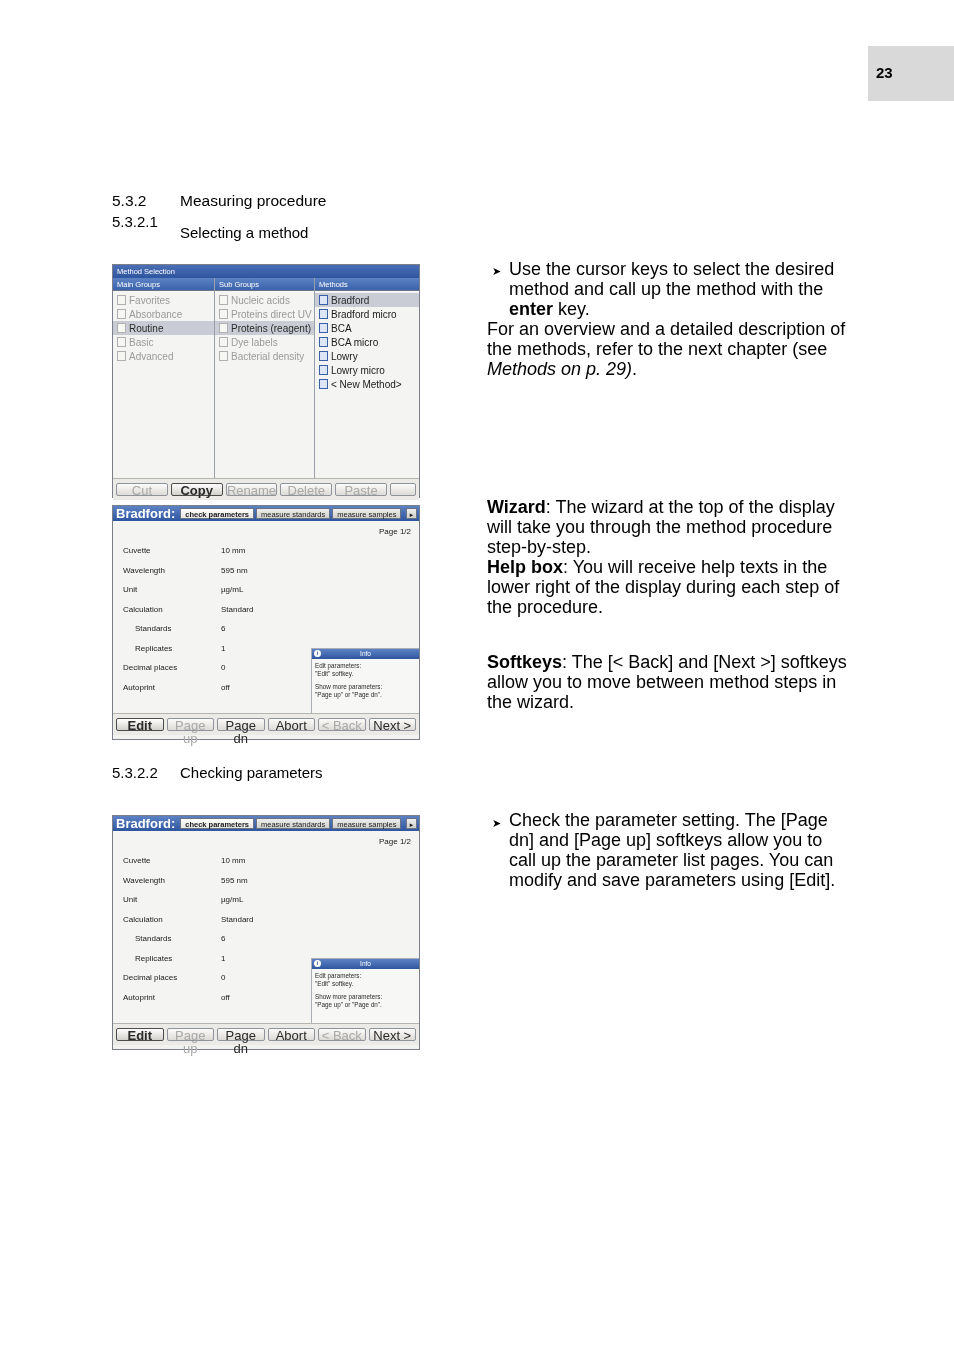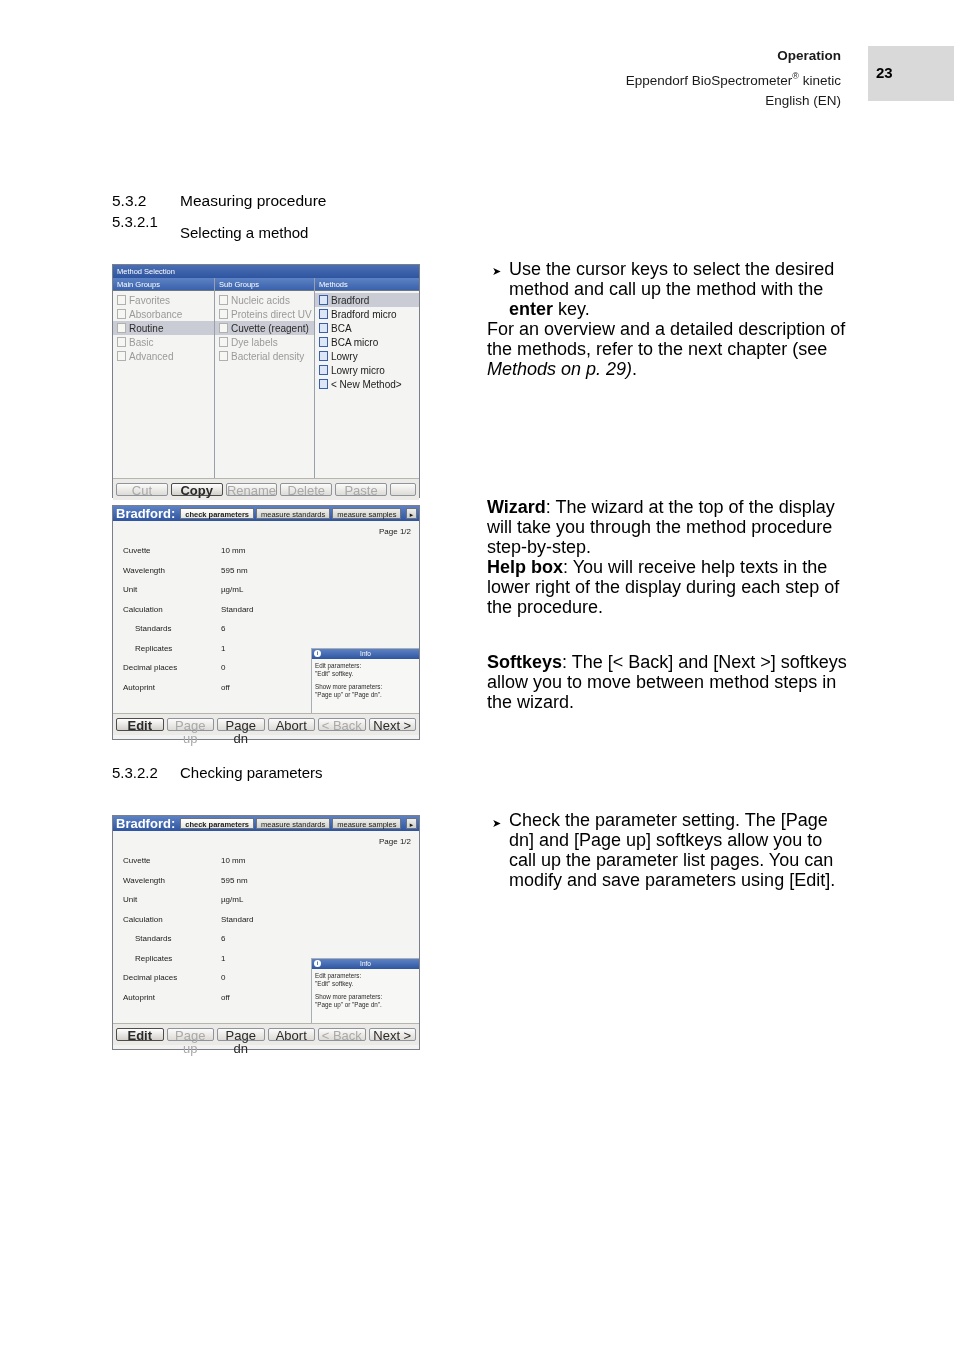--- a/index.html
+++ b/index.html
@@ -296,25 +296,20 @@
     gap: 3px;
     padding: 4px 3px;
     background: #eceae6;
     border-top: 1px solid #b5b5b0;
   }
 </style>
 </head>
 <body>
 
 <div class="page-header">
-  <div class="header-text">
-    <div class="line1">Operation</div>
-    <div><span>Eppendorf BioSpectrometer</span><sup>®</sup><span> kinetic</span></div>
-    <div>English (EN)</div>
-  </div>
   <div class="page-number-box"></div>
   <div class="page-number">23</div>
 </div>
 
 <div class="sec-num lvl2" style="left:112px; top:192px;">5.3.2</div>
 <div class="sec-title lvl2" style="left:180px; top:192px;">Measuring procedure</div>
 
 <div class="sec-num" style="left:112px; top:213px;">5.3.2.1</div>
 <div class="sec-title" style="left:180px; top:224px;">Selecting a method</div>
 
@@ -354,21 +349,21 @@
         <div class="ms-item">
           <span class="ico folder"></span>
           <span>Nucleic acids</span>
         </div>
         <div class="ms-item">
           <span class="ico folder"></span>
           <span>Proteins direct UV</span>
         </div>
         <div class="ms-item sel">
           <span class="ico folder"></span>
-          <span>Cuvette (reagent)</span>
+          <span>Proteins (reagent)</span>
         </div>
         <div class="ms-item">
           <span class="ico folder"></span>
           <span>Dye labels</span>
         </div>
         <div class="ms-item">
           <span class="ico folder"></span>
           <span>Bacterial density</span>
         </div>
       </div>

